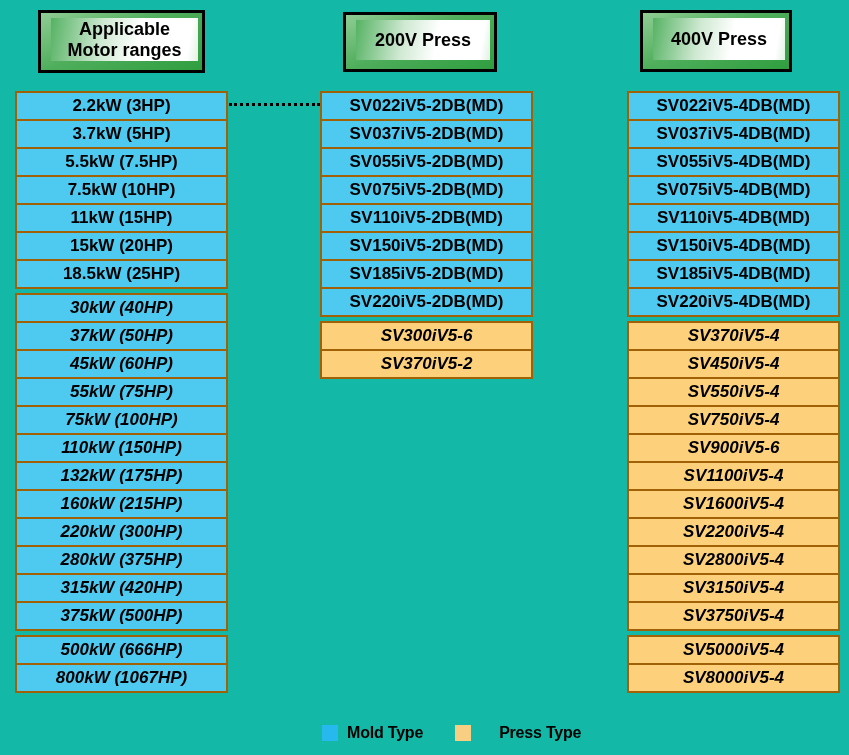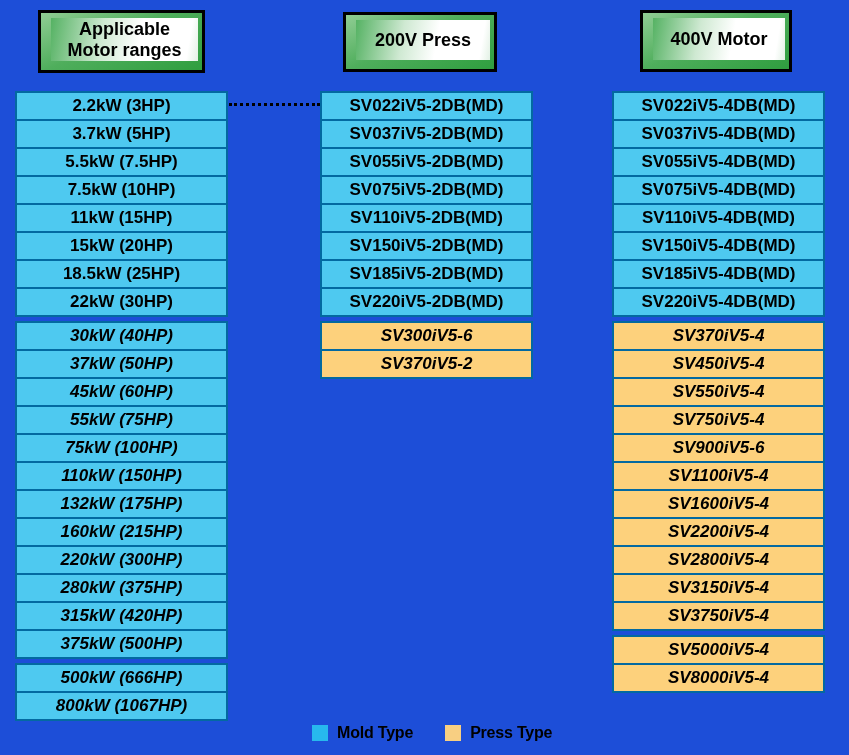--- a/index.html
+++ b/index.html
@@ -1,17 +1,17 @@
 <!DOCTYPE html>
 <html style="--mold-blue: #4ec9f0; --press-orange: #fdd17c; --legend-blue: #27b8ee; --legend-orange: #f8cf82; --header-green: #2f9e3f;"><head>
 <meta charset="utf-8">
 <style>
   html, body { margin:0; padding:0; background:#ffffff; }
   body { width:849px; height:755px; font-family:"Liberation Sans", sans-serif; }
-  .canvas { position:relative; width:849px; height:755px; background:#1d4ed8; overflow:hidden; }
+  .canvas { position:relative; width:849px; height:755px; background:#14b8a6; overflow:hidden; }
 
   
   .header-box {
     position:absolute;
     border:3px solid #000;
     background:linear-gradient(155deg, #90cd94 0%, #4fae5c 45%, #2f9e3f 100%);
     box-sizing:border-box;
   }
   .header-inner {
     position:absolute;
@@ -22,80 +22,79 @@
     text-align:center; white-space:nowrap;
   }
   .hb-motor { left:38px; top:10px; width:167px; height:63px; }
   .hb-200v  { left:343px; top:12px; width:154px; height:60px; }
   .hb-400v  { left:640px; top:10px; width:152px; height:62px; }
 
   
   .col { position:absolute; top:91px; width:213px; }
   .col-motor { left:15px; }
   .col-200v  { left:320px; }
-  .col-400v  { left:612px; }
+  .col-400v  { left:627px; }
   .group + .group { margin-top:4px;font-style:italic; }
   .cell {
     box-sizing:border-box;
     height:30px;
-    border:2px solid #0369a1;
+    border:2px solid #a16207;
     display:flex; align-items:center; justify-content:center;
     font-weight:bold; font-size:17px; color:#000;
     white-space:nowrap;
   }
   .cell + .cell { margin-top:-2px; }
   .cell.blue   { background:var(--mold-blue, #4ec9f0); }
   .cell.orange { background:var(--press-orange, #fdd17c); }
 
   
   .connector {
     position:absolute;
     left:229px; top:103px; width:91px; height:0;
     border-top:3px dotted #000;
   }
 
   
-  .legend { position:absolute; left:312px; top:724px; display:flex; align-items:center; }
+  .legend { position:absolute; left:322px; top:724px; display:flex; align-items:center; }
   .legend-item { display:flex; align-items:center; }
-  .legend-item + .legend-item { margin-left:32px; }
+  .legend-item + .legend-item { margin-left:32px;gap:19px; }
   .swatch { width:16px; height:16px; }
   .swatch.mold  { background:var(--legend-blue, #27b8ee); }
   .swatch.press { background:var(--legend-orange, #f8cf82); }
   .legend-label { margin-left:9px; font-weight:bold; font-size:16px; color:#000; letter-spacing:-0.2px; }
 </style>
 </head>
 <body>
 
 <div class="canvas">
 
   <div class="header-box hb-motor">
     <div class="header-inner">
       <span>Applicable</span>
       <span>Motor ranges</span>
     </div>
   </div>
   <div class="header-box hb-200v">
     <div class="header-inner">200V Press</div>
   </div>
   <div class="header-box hb-400v">
-    <div class="header-inner">400V Motor</div>
+    <div class="header-inner">400V Press</div>
   </div>
 
   <div class="connector"></div>
 
   <div class="col col-motor">
     <div class="group">
       <div class="cell blue">2.2kW (3HP)</div>
       <div class="cell blue">3.7kW (5HP)</div>
       <div class="cell blue">5.5kW (7.5HP)</div>
       <div class="cell blue">7.5kW (10HP)</div>
       <div class="cell blue">11kW (15HP)</div>
       <div class="cell blue">15kW (20HP)</div>
       <div class="cell blue">18.5kW (25HP)</div>
-      <div class="cell blue">22kW (30HP)</div>
     </div>
     <div class="group">
       <div class="cell blue">30kW (40HP)</div>
       <div class="cell blue">37kW (50HP)</div>
       <div class="cell blue">45kW (60HP)</div>
       <div class="cell blue">55kW (75HP)</div>
       <div class="cell blue">75kW (100HP)</div>
       <div class="cell blue">110kW (150HP)</div>
       <div class="cell blue">132kW (175HP)</div>
       <div class="cell blue">160kW (215HP)</div>

